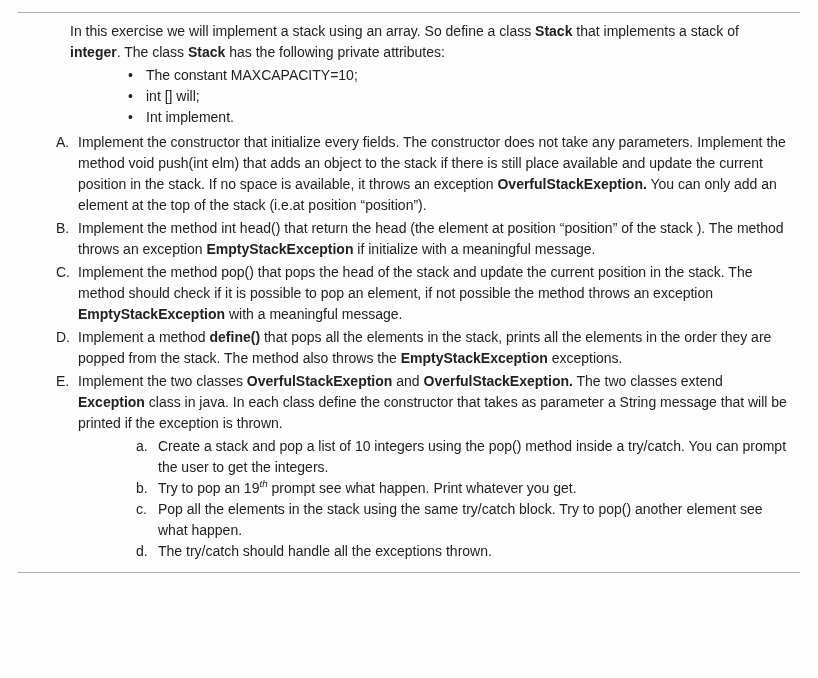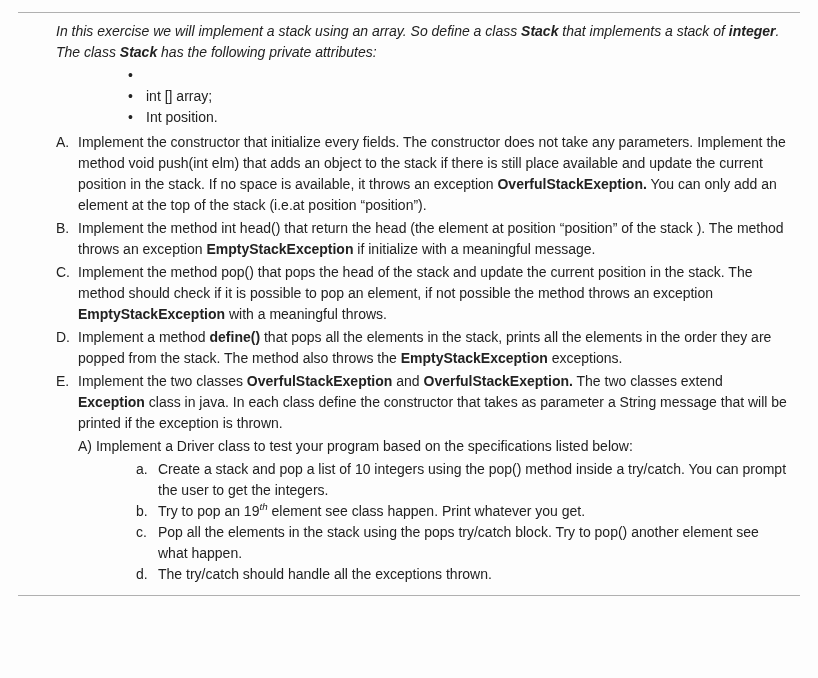--- a/index.html
+++ b/index.html
@@ -15,23 +15,22 @@
       background: #fdfdfd;
       width: 818px;
       padding: 12px 18px;
     }
     .page {
       border-top: 1px solid #b0b0b0;
       border-bottom: 1px solid #b0b0b0;
       padding: 8px 0 10px 0;
     }
     .intro {
-      margin-left: 38px;
+      margin-left: 52px;
       margin-right: 10px;
-      font-style: italic;
     }
     .attr-list {
       margin-left: 110px;
       margin-top: 2px;
       margin-bottom: 4px;
     }
     .attr-list .bullet-row {
       display: flex;
       align-items: baseline;
     }
@@ -86,28 +85,29 @@
 
 <div class="page">
 
   <div class="intro">
     <span>In this exercise we will implement a stack using an array. So define a class </span><span class="b">Stack</span><span> that implements a stack of </span><span class="b">integer</span><span>. The class </span><span class="b">Stack</span><span> has the following private attributes:</span>
   </div>
 
   <div class="attr-list">
     <div class="bullet-row">
       <span class="dot">•</span>
+      <span>The constant MAXCAPACITY=10;</span>
     </div>
     <div class="bullet-row">
       <span class="dot">•</span>
-      <span>int [] array;</span>
+      <span>int [] will;</span>
     </div>
     <div class="bullet-row">
       <span class="dot">•</span>
-      <span>Int position.</span>
+      <span>Int implement.</span>
     </div>
   </div>
 
   <div class="main-list">
 
     <div class="main-item">
       <span class="main-letter">A.</span>
       <div class="main-body">
         <span>Implement the constructor that initialize every fields. The constructor does not take any parameters. Implement the method void push(int elm) that adds an object to the stack if there is still place available and update the current position in the stack. If no space is available, it throws an exception </span><span class="b">OverfulStackExeption.</span><span> You can only add an element at the top of the stack (i.e.at position “position”).</span>
       </div>
@@ -116,50 +116,49 @@
     <div class="main-item">
       <span class="main-letter">B.</span>
       <div class="main-body">
         <span>Implement the method int head() that return the head (the element at position “position” of the stack ). The method throws an exception </span><span class="b">EmptyStackException</span><span> if initialize with a meaningful message.</span>
       </div>
     </div>
 
     <div class="main-item">
       <span class="main-letter">C.</span>
       <div class="main-body">
-        <span>Implement the method pop() that pops the head of the stack and update the current position in the stack. The method should check if it is possible to pop an element, if not possible the method throws an exception </span><span class="b">EmptyStackException</span><span> with a meaningful throws.</span>
+        <span>Implement the method pop() that pops the head of the stack and update the current position in the stack. The method should check if it is possible to pop an element, if not possible the method throws an exception </span><span class="b">EmptyStackException</span><span> with a meaningful message.</span>
       </div>
     </div>
 
     <div class="main-item">
       <span class="main-letter">D.</span>
       <div class="main-body">
         <span>Implement a method </span><span class="b">define()</span><span> that pops all the elements in the stack, prints all the elements in the order they are popped from the stack. The method also throws the </span><span class="b">EmptyStackException</span><span> exceptions.</span>
       </div>
     </div>
 
     <div class="main-item">
       <span class="main-letter">E.</span>
       <div class="main-body">
         <span>Implement the two classes </span><span class="b">OverfulStackExeption</span><span> and </span><span class="b">OverfulStackExeption.</span><span> The two classes extend </span><span class="b">Exception</span><span> class in java. In each class define the constructor that takes as parameter a String message that will be printed if the exception is thrown.</span>
 
-        <div class="sub-a">A) Implement a Driver class to test your program based on the specifications listed below:</div>
 
         <div class="sub-list">
           <div class="sub-item">
             <span class="sub-letter">a.</span>
             <span class="sub-body">Create a stack and pop a list of 10 integers using the pop() method inside a try/catch. You can prompt the user to get the integers.</span>
           </div>
           <div class="sub-item">
             <span class="sub-letter">b.</span>
-            <span class="sub-body"><span>Try to pop an 19</span><sup>th</sup><span> element see class happen. Print whatever you get.</span></span>
+            <span class="sub-body"><span>Try to pop an 19</span><sup>th</sup><span> prompt see what happen. Print whatever you get.</span></span>
           </div>
           <div class="sub-item">
             <span class="sub-letter">c.</span>
-            <span class="sub-body">Pop all the elements in the stack using the pops try/catch block. Try to pop() another element see what happen.</span>
+            <span class="sub-body">Pop all the elements in the stack using the same try/catch block. Try to pop() another element see what happen.</span>
           </div>
           <div class="sub-item">
             <span class="sub-letter">d.</span>
             <span class="sub-body">The try/catch should handle all the exceptions thrown.</span>
           </div>
         </div>
 
       </div>
     </div>
 

